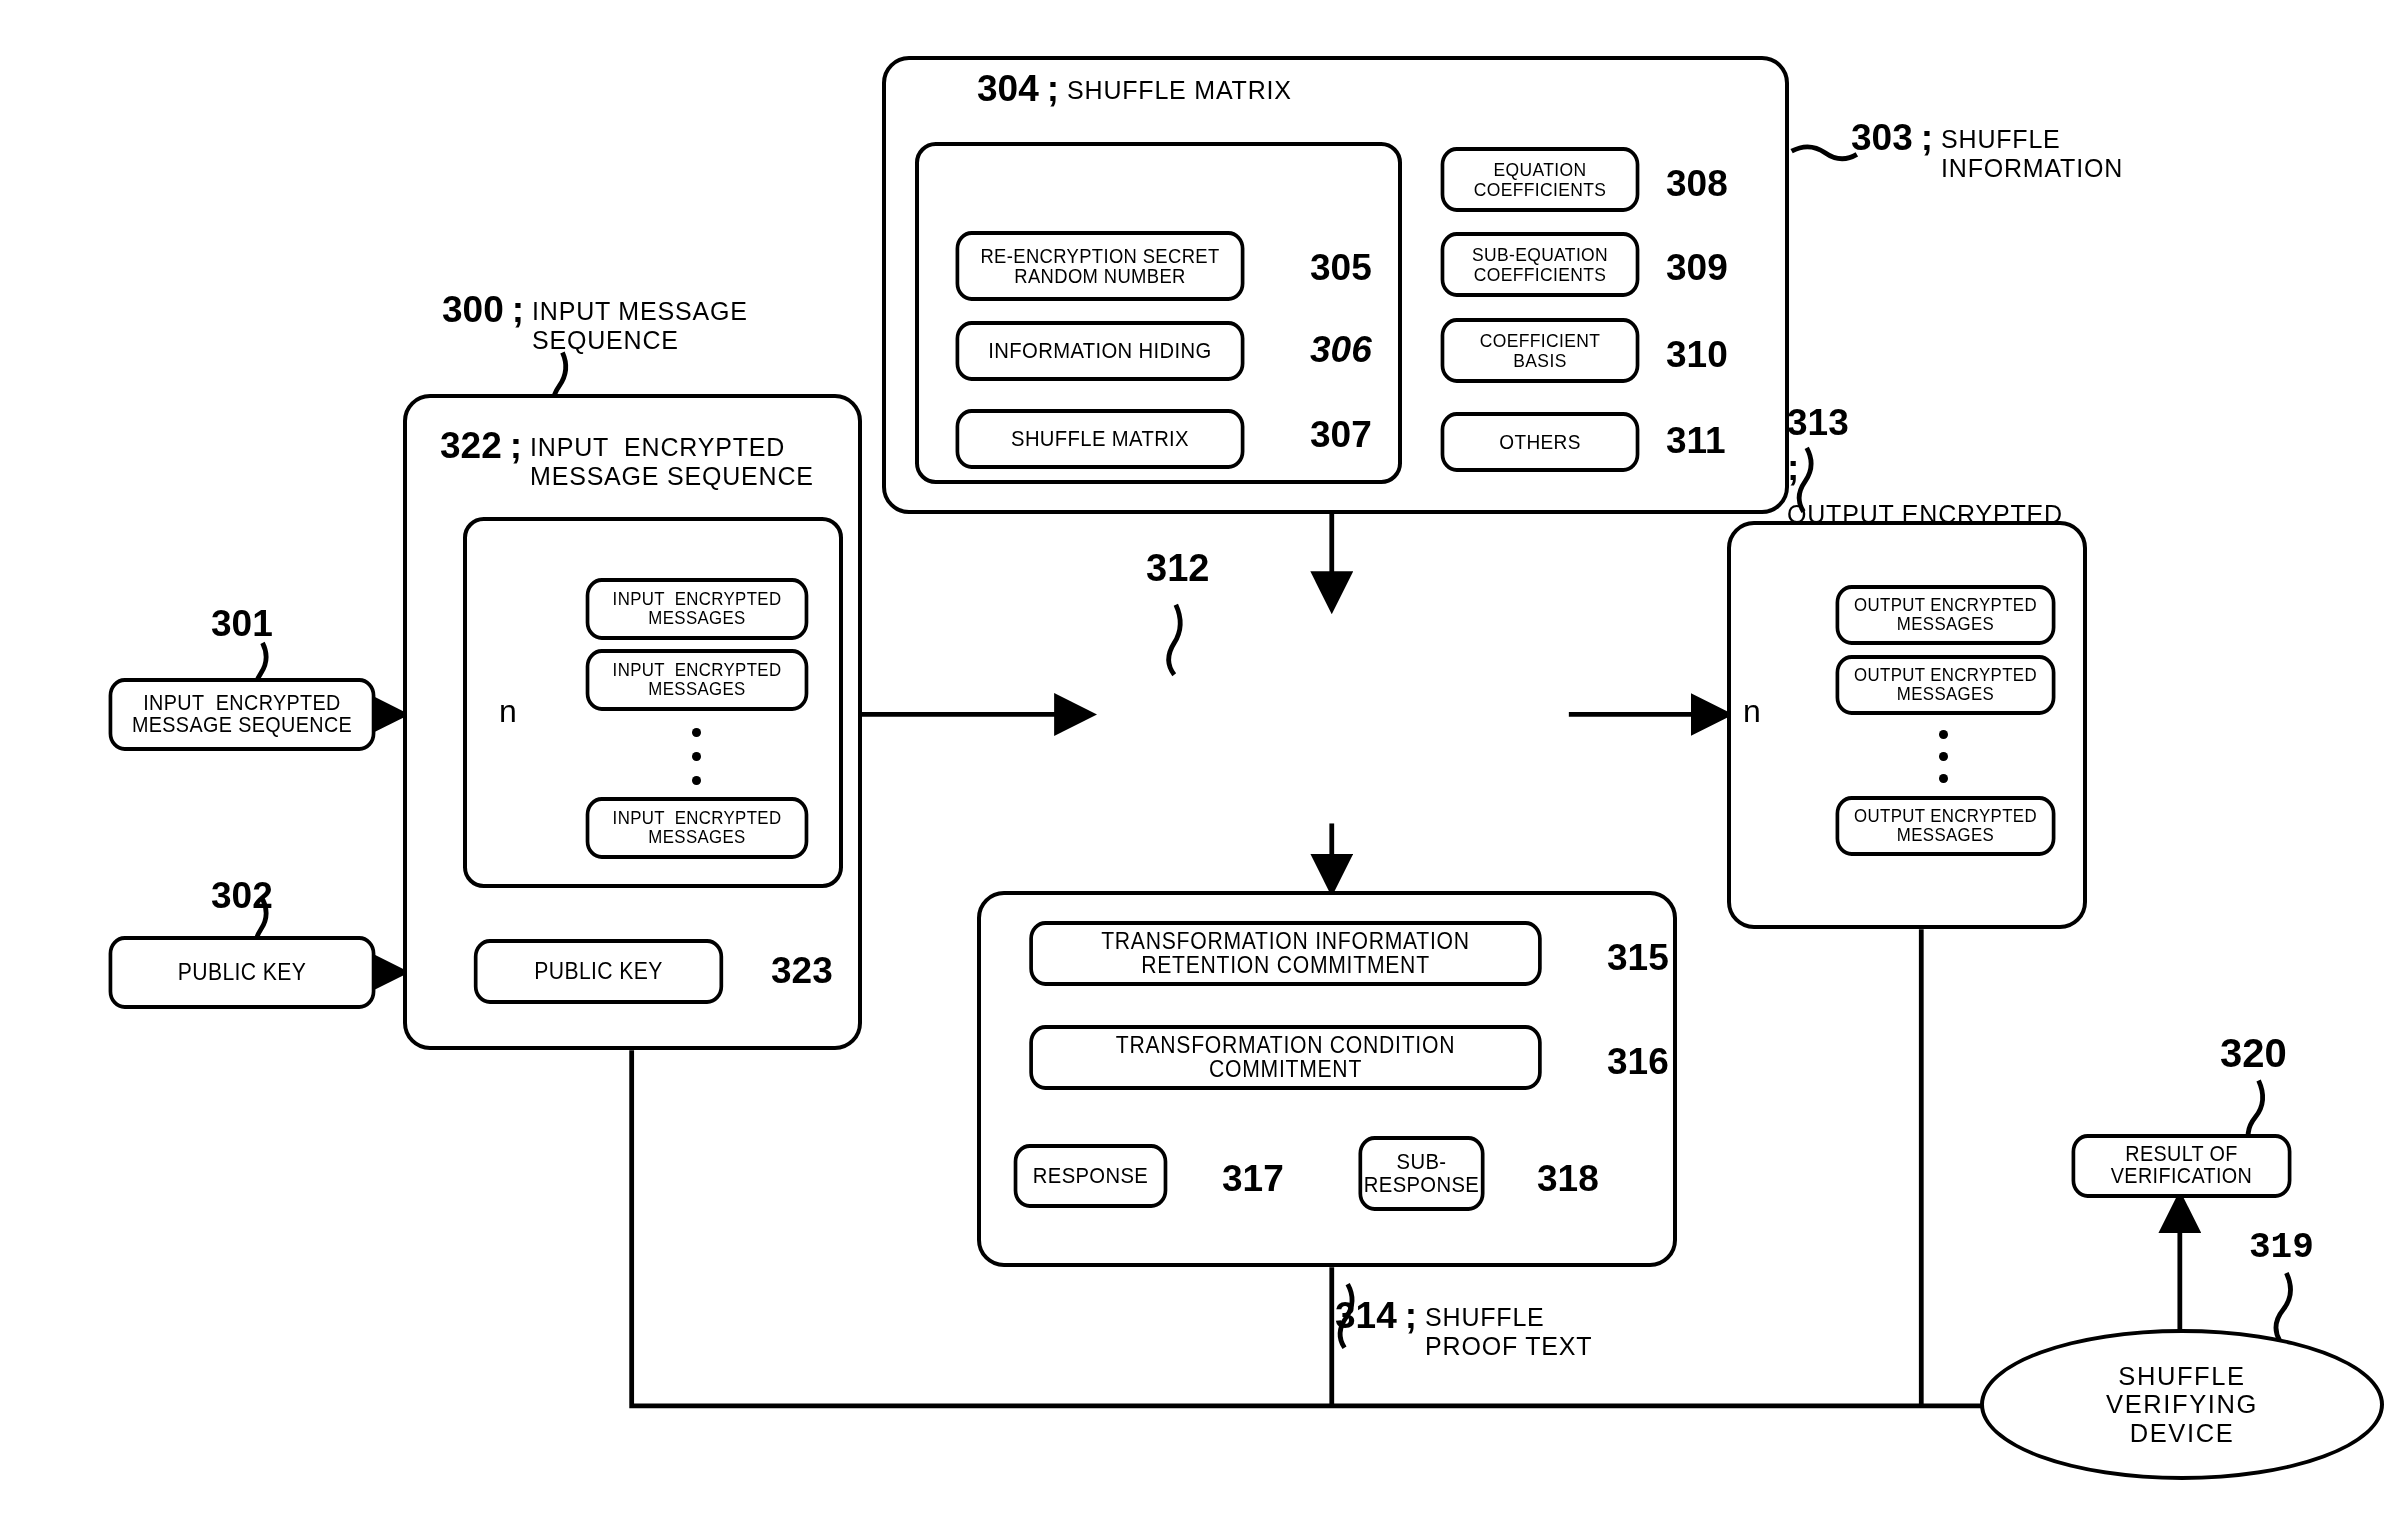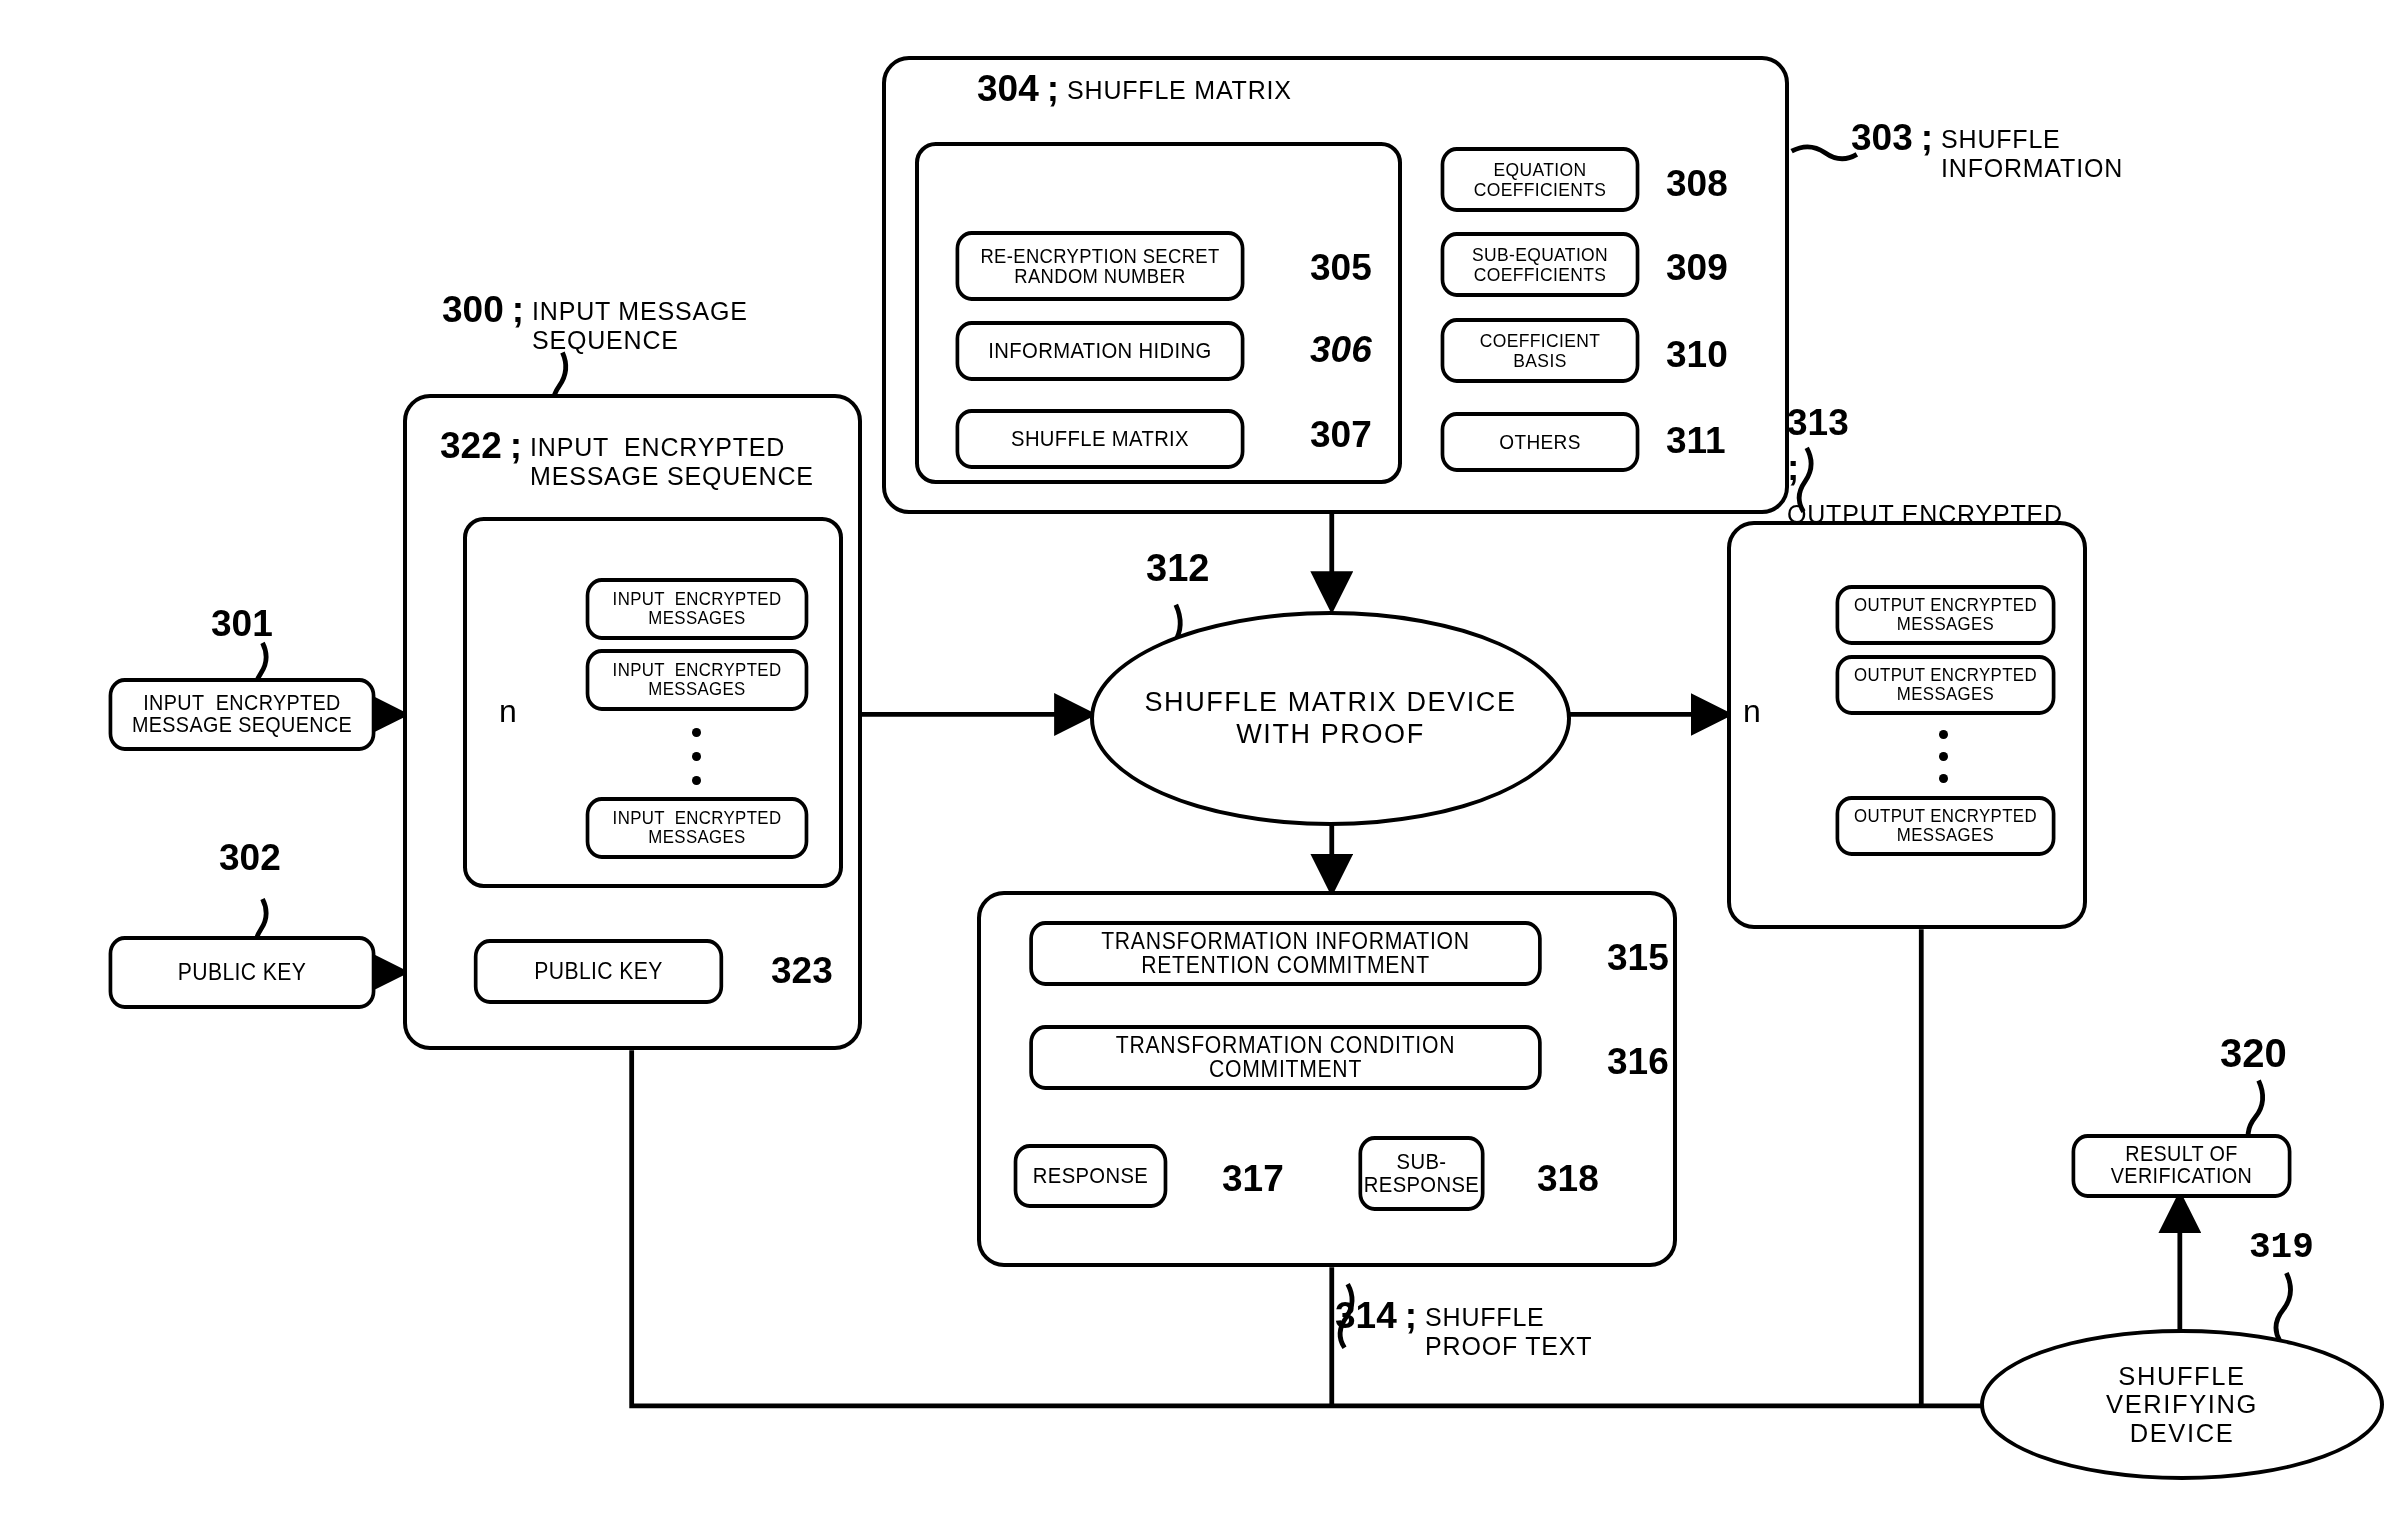--- a/index.html
+++ b/index.html
@@ -144,21 +144,21 @@
     <path d="M1479,1477 q12,-14 24,0 q12,14 24,0" fill="none" stroke="#000" stroke-width="6"></path>
     <path d="M1874,1477 q12,-14 24,0 q12,14 24,0" fill="none" stroke="#000" stroke-width="6"></path>
   </svg>
 
   <div class="refnum" style="left:211px;top:603px;">301</div>
   <div class="leaf" style="left:97px;top:678px;width:290px;height:73px;font-size:21.5px;">
     <span style="white-space:pre;">INPUT  ENCRYPTED
 MESSAGE SEQUENCE</span>
   </div>
 
-  <div class="refnum" style="left:211px;top:837px;margin-left:8px;">302</div>
+  <div class="refnum" style="left:211px;top:875px;">302</div>
   <div class="leaf" style="left:97px;top:936px;width:290px;height:73px;font-size:23px;">
     <span style="white-space:pre;">PUBLIC KEY</span>
   </div>
 
   <div class="caption" style="left:442px;top:291px;">
     <span class="num">300</span>
     <span class="sep">;</span>
     <span class="txt">INPUT MESSAGE
 SEQUENCE</span>
   </div>
@@ -249,24 +249,20 @@
 BASIS</span>
   </div>
   <div class="refnum" style="left:1666px;top:334px;">310</div>
 
   <div class="leaf" style="left:1432px;top:412px;width:216px;height:60px;font-size:20.7px;">
     <span style="white-space:pre;">OTHERS</span>
   </div>
   <div class="refnum" style="left:1666px;top:420px;">311</div>
 
   <div class="refnum" style="left:1146px;top:547px;font-size:38px;">312</div>
-  <div class="ellipse" style="left:1090px;top:611px;width:481px;height:215px;">
-    <span style="white-space:pre;">SHUFFLE MATRIX DEVICE
-WITH PROOF</span>
-  </div>
 
   <div class="caption" style="left:1787px;top:404px;flex-direction:column;">
     <span class="num">313</span>
     <span class="sep">;</span>
     <span class="txt">OUTPUT ENCRYPTED
 MESSAGE SEQUENCE</span>
   </div>
 
   <div class="box pill" style="left:1727px;top:521px;width:360px;height:408px;"></div>
 

